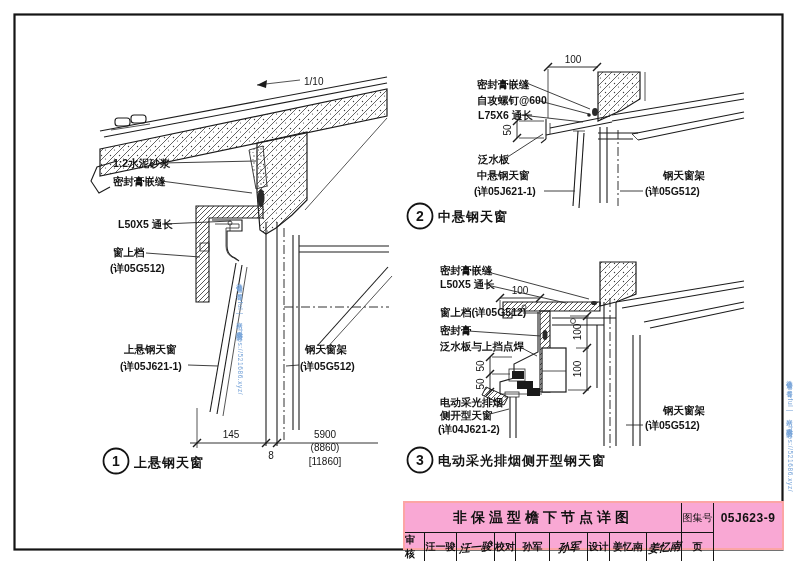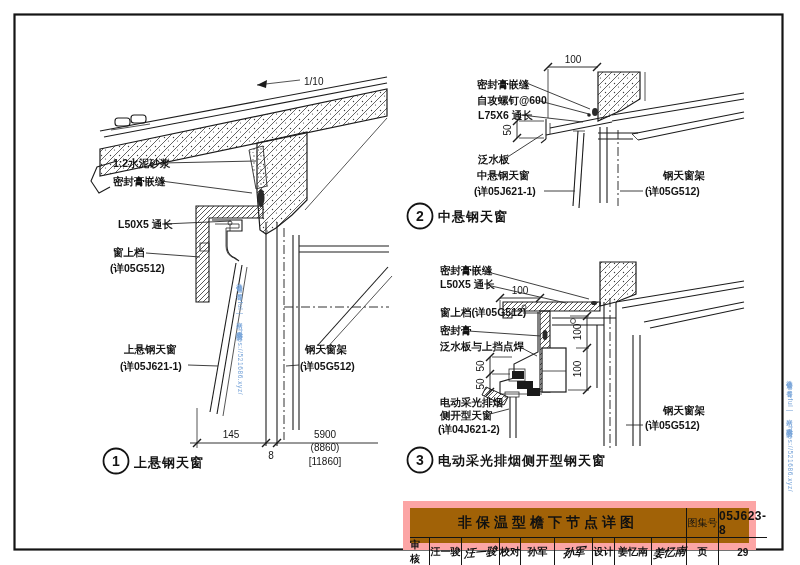--- a/index.html
+++ b/index.html
@@ -9,22 +9,22 @@
   svg text{fill:#141414;}
   .lbl{font-size:10.5px;font-weight:700;}
   .dim{font-size:10px;}
   .cap{font-size:13px;font-weight:700;letter-spacing:1px;}
   .num{font-size:14px;font-weight:700;}
   .ln{stroke:#1c1c1c;stroke-width:1.1;fill:none;}
   .thin{stroke:#2a2a2a;stroke-width:0.8;fill:none;}
   .ldr{stroke:#2a2a2a;stroke-width:0.9;fill:none;}
   .dd{stroke:#1c1c1c;stroke-width:0.9;fill:none;stroke-dasharray:9 3 2 3;}
   .dimln{stroke:#1c1c1c;stroke-width:0.9;fill:none;}
-  .tb{position:absolute;left:403px;top:501px;width:353px;height:49px;border:7px solid #fca5a5;
-      box-sizing:border-box;display:grid;background:#a16207;
+  .tb{position:absolute;left:403px;top:501px;width:381px;height:49px;border:2px solid #fca5a5;
+      box-sizing:border-box;display:grid;background:#f9a8d4;
       grid-template-columns:20px 32px 38px 21px 34px 38px 22px 37px 35px 32px 1fr;
       grid-template-rows:29px 1fr;}
   .tb div{display:flex;align-items:center;justify-content:center;box-sizing:border-box;}
   .cell-title{grid-column:1/10;grid-row:1;border-right:1px solid #141414;
       font-size:14px;font-weight:700;letter-spacing:4px;}
   .cell-atlas-label{grid-column:10;grid-row:1;border-right:1px solid #141414;font-size:10px;font-weight:400;}
   .cell-atlas-no{grid-column:11;grid-row:1;font-size:12px;font-weight:700;letter-spacing:0.5px;}
   .r2{grid-row:2;border-top:1px solid #141414;font-size:10px;font-weight:700;}
   .brd{border-right:1px solid #141414;}
   .sig span{display:inline-block;font-style:italic;font-weight:700;font-size:11px;
@@ -281,34 +281,33 @@
 
     <circle cx="420" cy="460" r="12.5" fill="none" stroke="#141414" stroke-width="1.8"></circle>
     <text class="num" x="420" y="465" text-anchor="middle">3</text>
     <text class="cap" x="438" y="465">电动采光排烟侧开型钢天窗</text>
   </g>
 </svg>
 
 <div class="tb">
   <div class="cell-title">非保温型檐下节点详图</div>
   <div class="cell-atlas-label">图集号</div>
-  <div class="cell-atlas-no">05J623-8</div>
+  <div class="cell-atlas-no">05J623-9</div>
   <div class="r2 brd" style="grid-column:1">审核</div>
   <div class="r2 brd" style="grid-column:2">汪一骏</div>
   <div class="r2 brd sig" style="grid-column:3">
       <span>汪一骏</span>
     </div>
   <div class="r2 brd" style="grid-column:4">校对</div>
   <div class="r2 brd" style="grid-column:5">孙军</div>
   <div class="r2 brd sig" style="grid-column:6">
       <span>孙军</span>
     </div>
   <div class="r2 brd" style="grid-column:7">设计</div>
   <div class="r2 brd" style="grid-column:8">姜忆南</div>
   <div class="r2 brd sig" style="grid-column:9">
       <span>姜忆南</span>
     </div>
   <div class="r2 brd" style="grid-column:10">页</div>
-  <div class="r2" style="grid-column:11">29</div>
 </div>
 
 <div class="wm" style="left:236px;top:278px;height:240px;color:#76a3d8;">微信公众号：春哥useful | 网站：人防工程资源https://521686.xyz/</div>
 <div class="wm" style="left:786px;top:375px;height:190px;color:#76a3d8;">微信公众号：春哥useful | 网站：人防工程资源https://521686.xyz/</div>
 
 </body></html>

